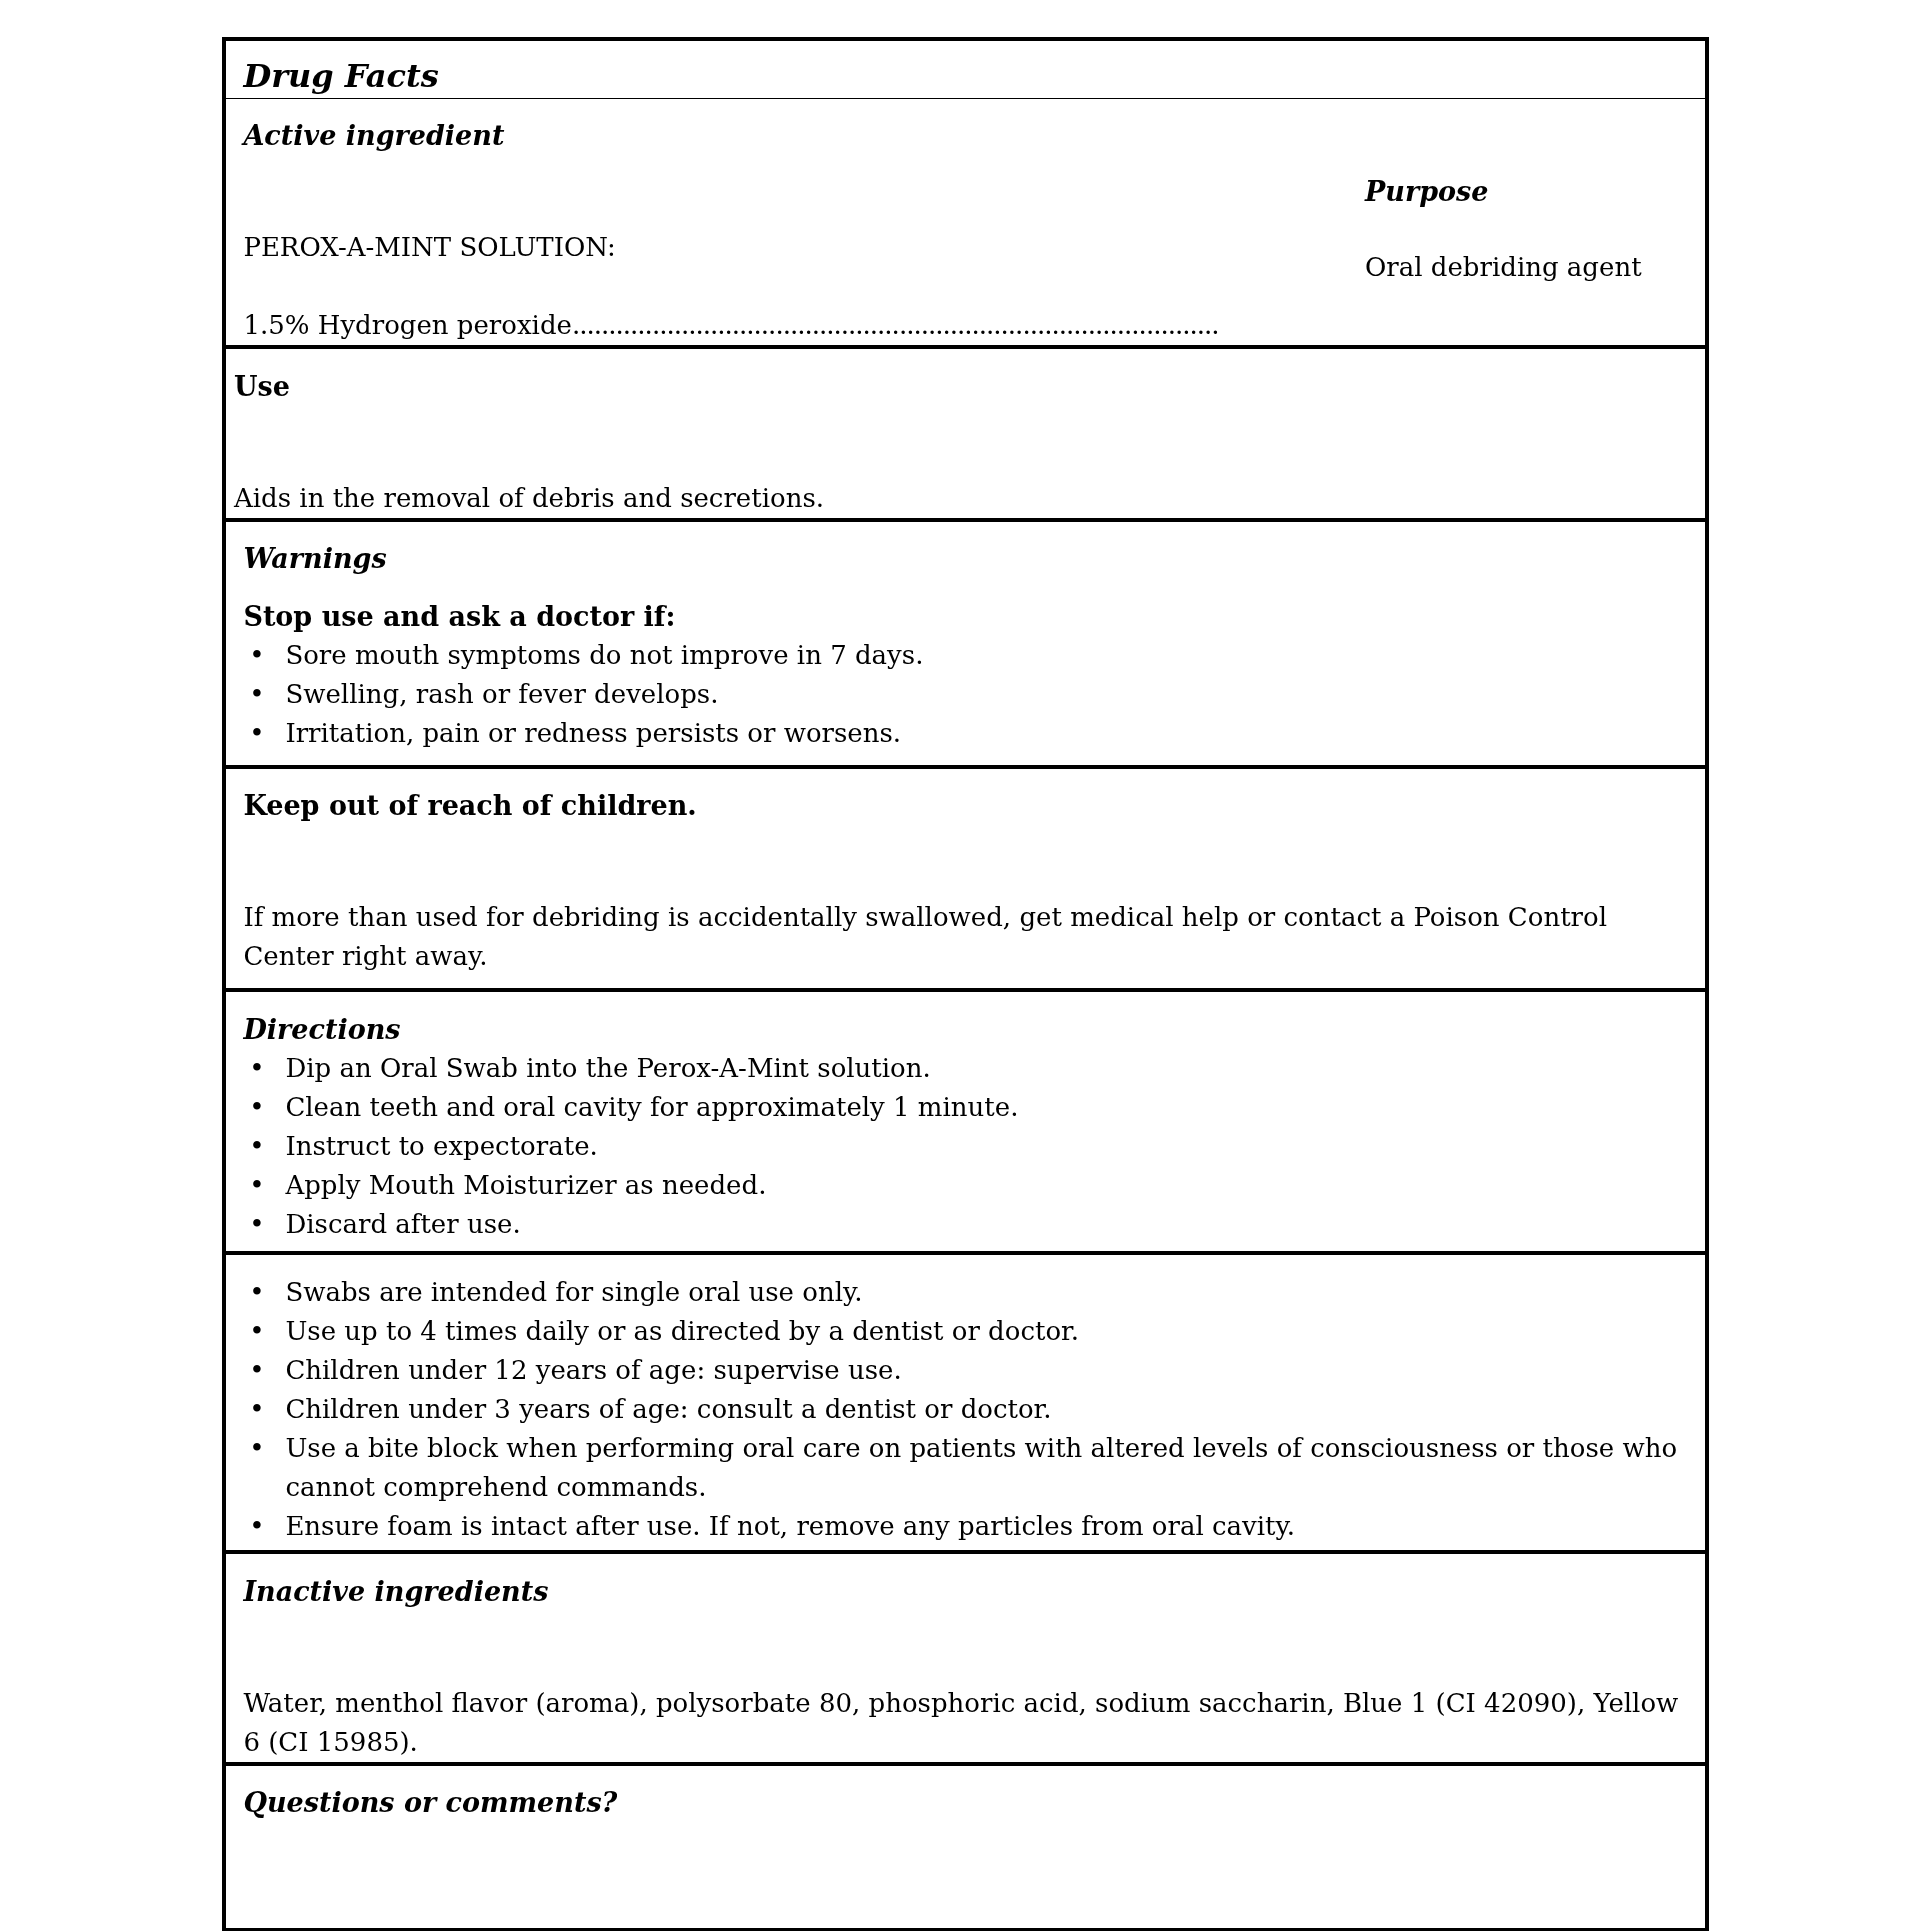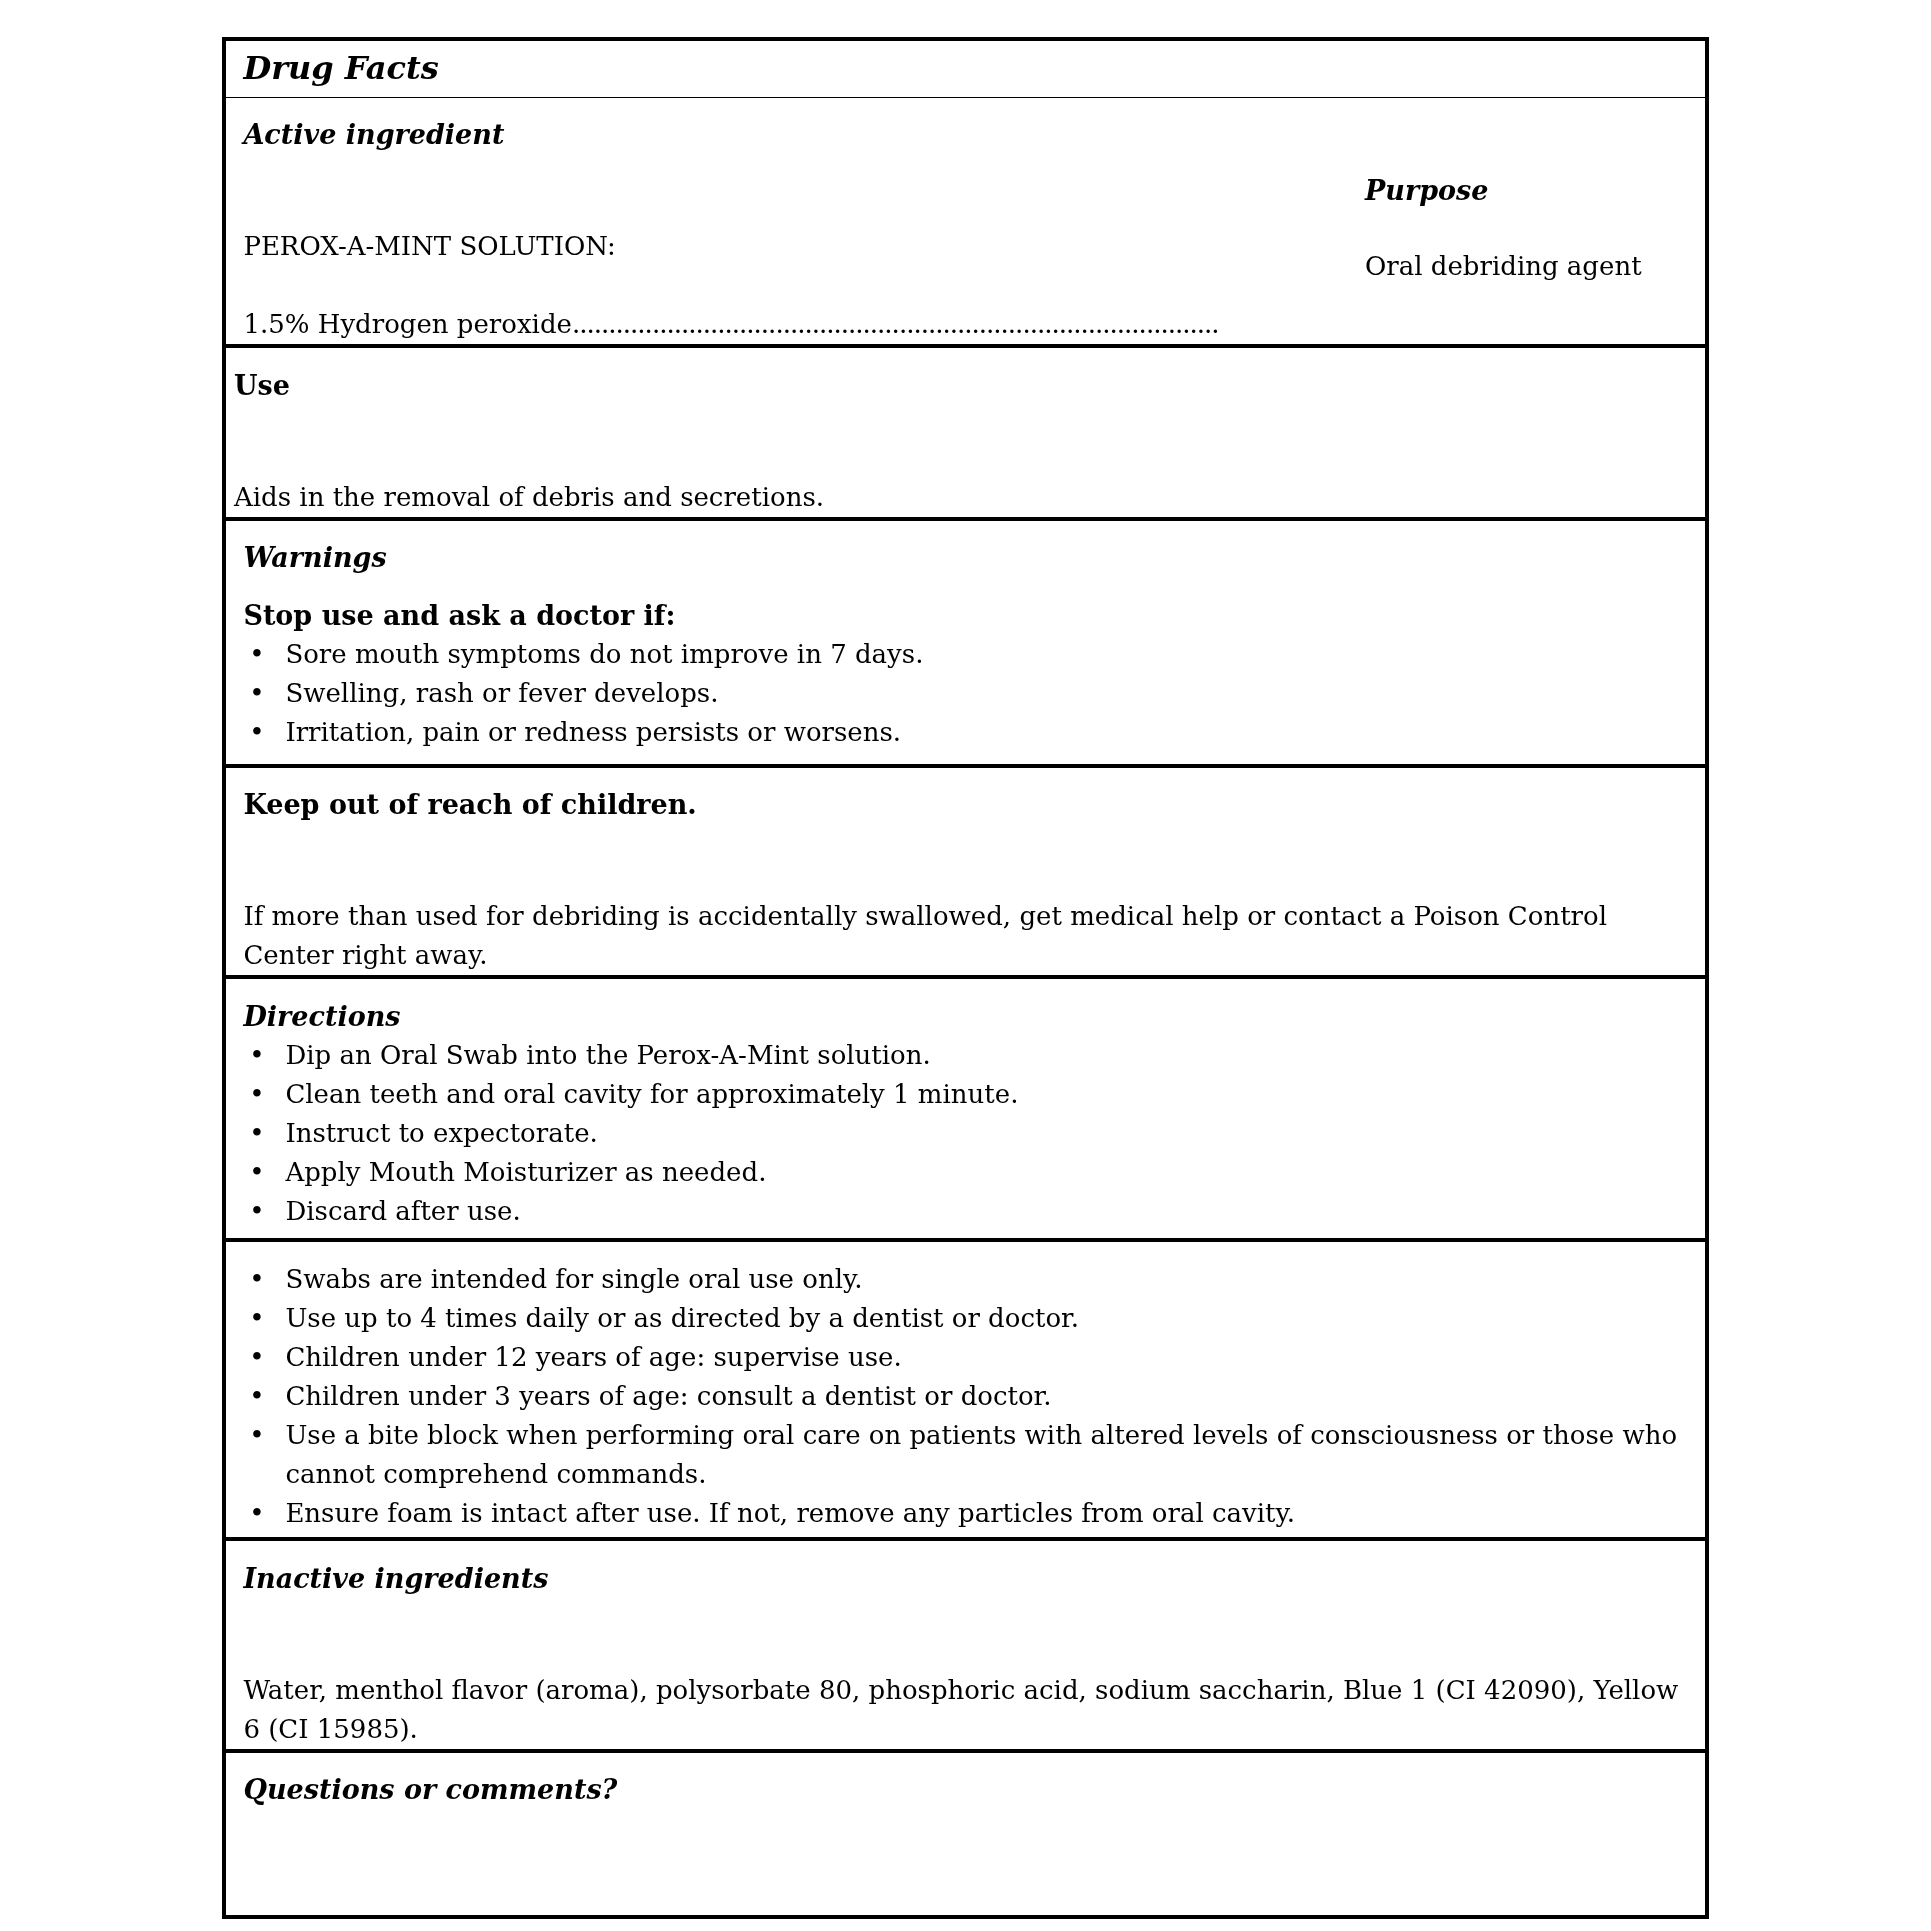--- a/index.html
+++ b/index.html
@@ -22,27 +22,27 @@
   }
   .row {
     position: relative;
     box-sizing: border-box;
     border-top: 4.8px solid #000000;
     padding: 17.4px 23px 0 17.4px;
     font-size: 26px;
     line-height: 39px;
   }
   .row:first-child { border-top: none; }
-  .row-title { min-height: 56px; padding-top: 5px; border-top: none; }
+  .row-title { min-height: 56px; padding-top: 13px; border-top: none; }
   .row-title + .row { border-top: 1.9px solid #000000; }
   .row-active   { min-height: 247px; }
   .row-use      { min-height: 164px; padding-left: 8px; }
   .row-warnings { min-height: 247px; }
   .row-keepout  { min-height: 209px; }
-  .row-directions { min-height: 263px; }
+  .row-directions { min-height: 263px; margin-top: 12px; }
   .row-directions2 { min-height: 299px; }
   .row-inactive { min-height: 205px; }
   .row-questions { min-height: 166px; }
 
   h1, h2, h3, p, ul { margin: 0; padding: 0; }
   h1 {
     font-size: 32px;
     line-height: 44px;
     font-weight: bold;
     font-style: italic;

